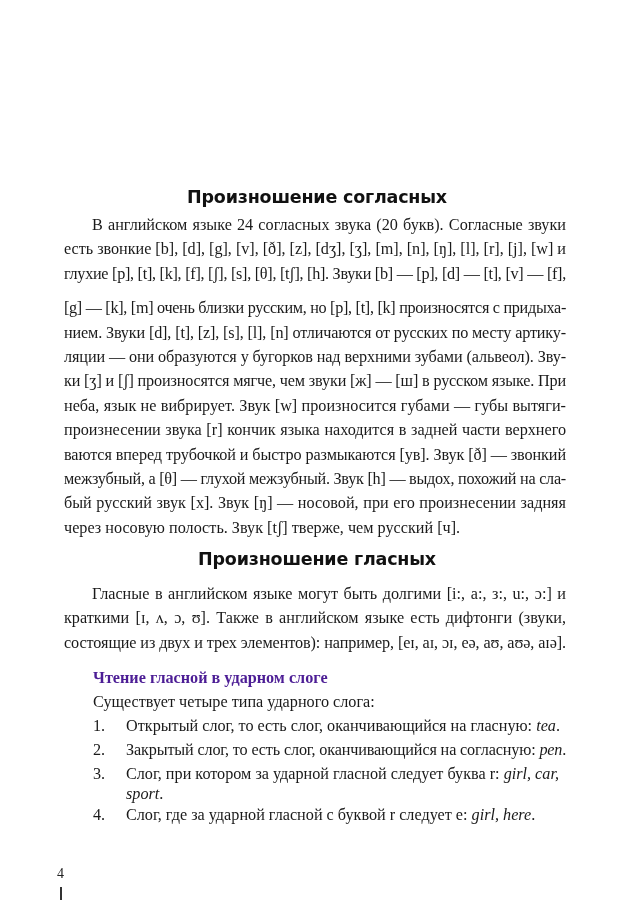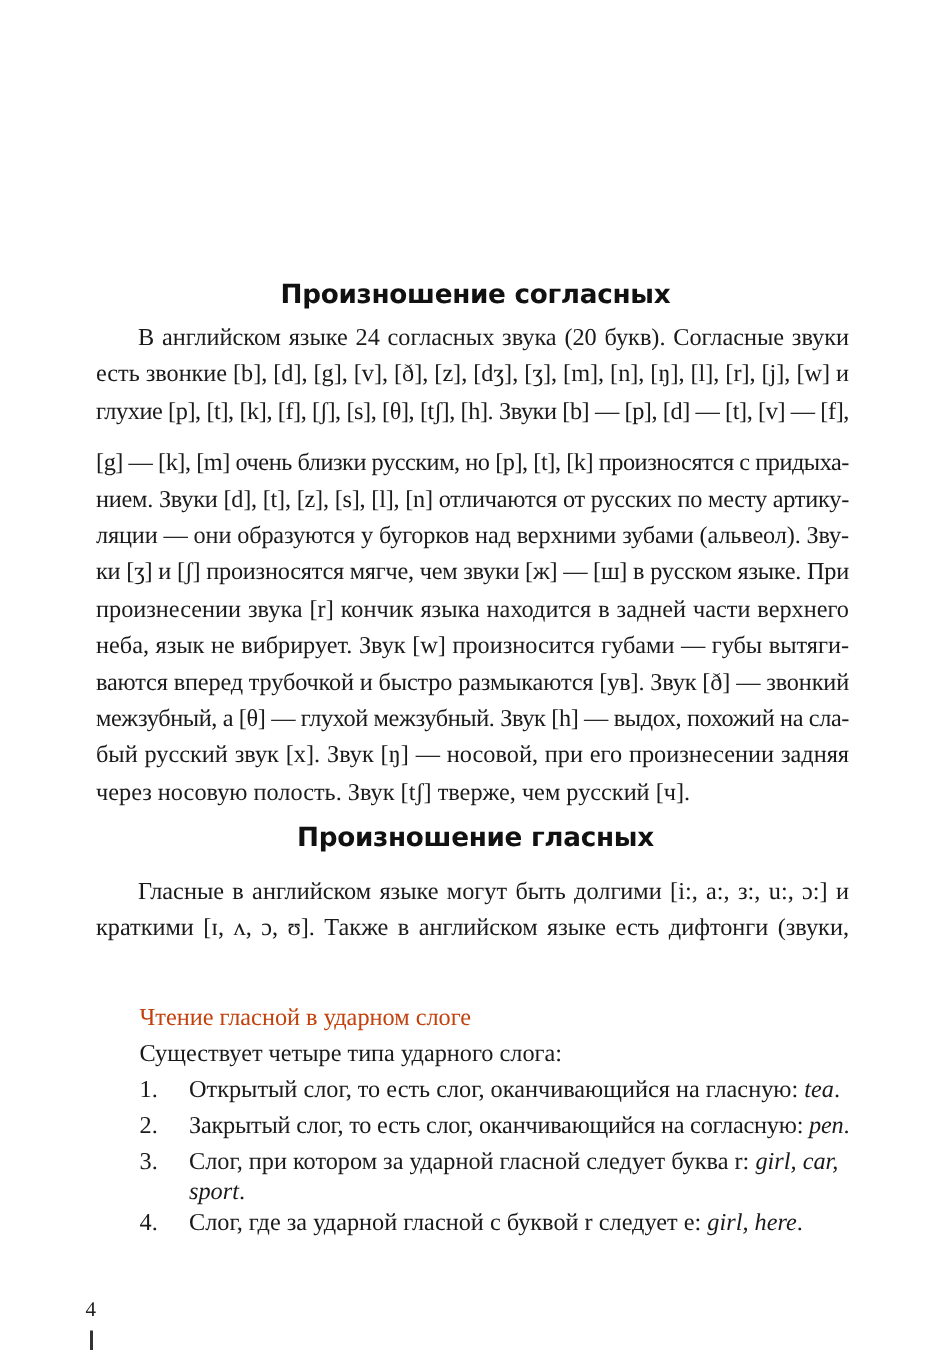--- a/index.html
+++ b/index.html
@@ -11,22 +11,22 @@
     letter-spacing:-0.2px;
   }
   .para { position:absolute; left:64px; width:502px; }
   .line {
     font-family:"Liberation Serif", serif; font-size:16.2px; line-height:24.4px; height:24.4px;
     white-space:nowrap; text-align:justify; text-align-last:justify; overflow:visible;
   }
   .line.last { text-align-last:left; }
   .line.indent { padding-left:28px; }
   .sub {
-    position:absolute; left:93px; font-family:"Liberation Serif", serif; font-weight:normal;
-    font-size:16.2px; color:#c2410c;
+    position:absolute; left:93px; font-family:"Liberation Serif", serif; font-weight:bold;
+    font-size:16.2px; color:#4c1d95;
   }
   .plain { position:absolute; left:93px; font-family:"Liberation Serif", serif; font-size:16.2px; }
   .li { position:absolute; left:93px; width:473px; font-family:"Liberation Serif", serif; font-size:16.2px; line-height:20px; }
   .li .num { position:absolute; left:0; top:0; }
   .li .txt { position:absolute; left:33px; top:0; width:440px; }
   .li .txt .row { white-space:nowrap; }
   i { font-style:italic; }
   .pagenum { position:absolute; left:57px; top:852px; font-family:"Liberation Serif", serif; font-size:14px; color:#222; }
   .pagebar { position:absolute; left:60px; top:873px; width:2px; height:27px; background:#333; }
 </style>
@@ -38,33 +38,34 @@
   <div class="heading" style="top:173px;">Произношение согласных</div>
 
   <div class="para" style="top:199px;">
     <div class="line indent">В английском языке 24 согласных звука (20 букв). Согласные звуки</div>
     <div class="line" style="letter-spacing: -0.027px;">есть звонкие [b], [d], [g], [v], [ð], [z], [dʒ], [ʒ], [m], [n], [ŋ], [l], [r], [j], [w] и</div>
     <div class="line" style="letter-spacing: -0.281px;">глухие [p], [t], [k], [f], [ʃ], [s], [θ], [tʃ], [h]. Звуки [b] — [p], [d] — [t], [v] — [f],</div>
     <div class="line" style="letter-spacing: -0.307px; margin-top: 10px;">[g] — [k], [m] очень близки русским, но [p], [t], [k] произносятся с придыха-</div>
     <div class="line" style="letter-spacing: -0.151px;">нием. Звуки [d], [t], [z], [s], [l], [n] отличаются от русских по месту артику-</div>
     <div class="line" style="letter-spacing: -0.097px;">ляции — они образуются у бугорков над верхними зубами (альвеол). Зву-</div>
     <div class="line" style="letter-spacing: -0.157px;">ки [ʒ] и [ʃ] произносятся мягче, чем звуки [ж] — [ш] в русском языке. При</div>
+    <div class="line">неба, язык не вибрирует. Звук [w] произносится губами — губы вытяги-</div>
     <div class="line">произнесении звука [r] кончик языка находится в задней части верхнего</div>
-    <div class="line">неба, язык не вибрирует. Звук [w] произносится губами — губы вытяги-</div>
     <div class="line" style="letter-spacing: -0.1px;">ваются вперед трубочкой и быстро размыкаются [ув]. Звук [ð] — звонкий</div>
     <div class="line" style="letter-spacing: -0.256px;">межзубный, а [θ] — глухой межзубный. Звук [h] — выдох, похожий на сла-</div>
     <div class="line">бый русский звук [х]. Звук [ŋ] — носовой, при его произнесении задняя</div>
     <div class="line last">через носовую полость. Звук [tʃ] тверже, чем русский [ч].</div>
   </div>
 
   <div class="heading" style="top:535px;">Произношение гласных</div>
 
   <div class="para" style="top:568px;">
     <div class="line indent">Гласные в английском языке могут быть долгими [i:, a:, з:, u:, ɔ:] и</div>
     <div class="line">краткими [ɪ, ʌ, ɔ, ʊ]. Также в английском языке есть дифтонги (звуки,</div>
+    <div class="line" style="letter-spacing: -0.096px;">состоящие из двух и трех элементов): например, [eɪ, aɪ, ɔɪ, eə, aʊ, aʊə, aɪə].</div>
   </div>
 
   <div class="sub" style="top:655px;">Чтение гласной в ударном слоге</div>
   <div class="plain" style="top:679px;">Существует четыре типа ударного слога:</div>
 
   <div class="li" style="top:702px;">
     <span class="num">1.</span>
     <div class="txt">
         <div class="row"><span>Открытый слог, то есть слог, оканчивающийся на гласную: </span><i>tea</i><span>.</span></div>
       </div>

